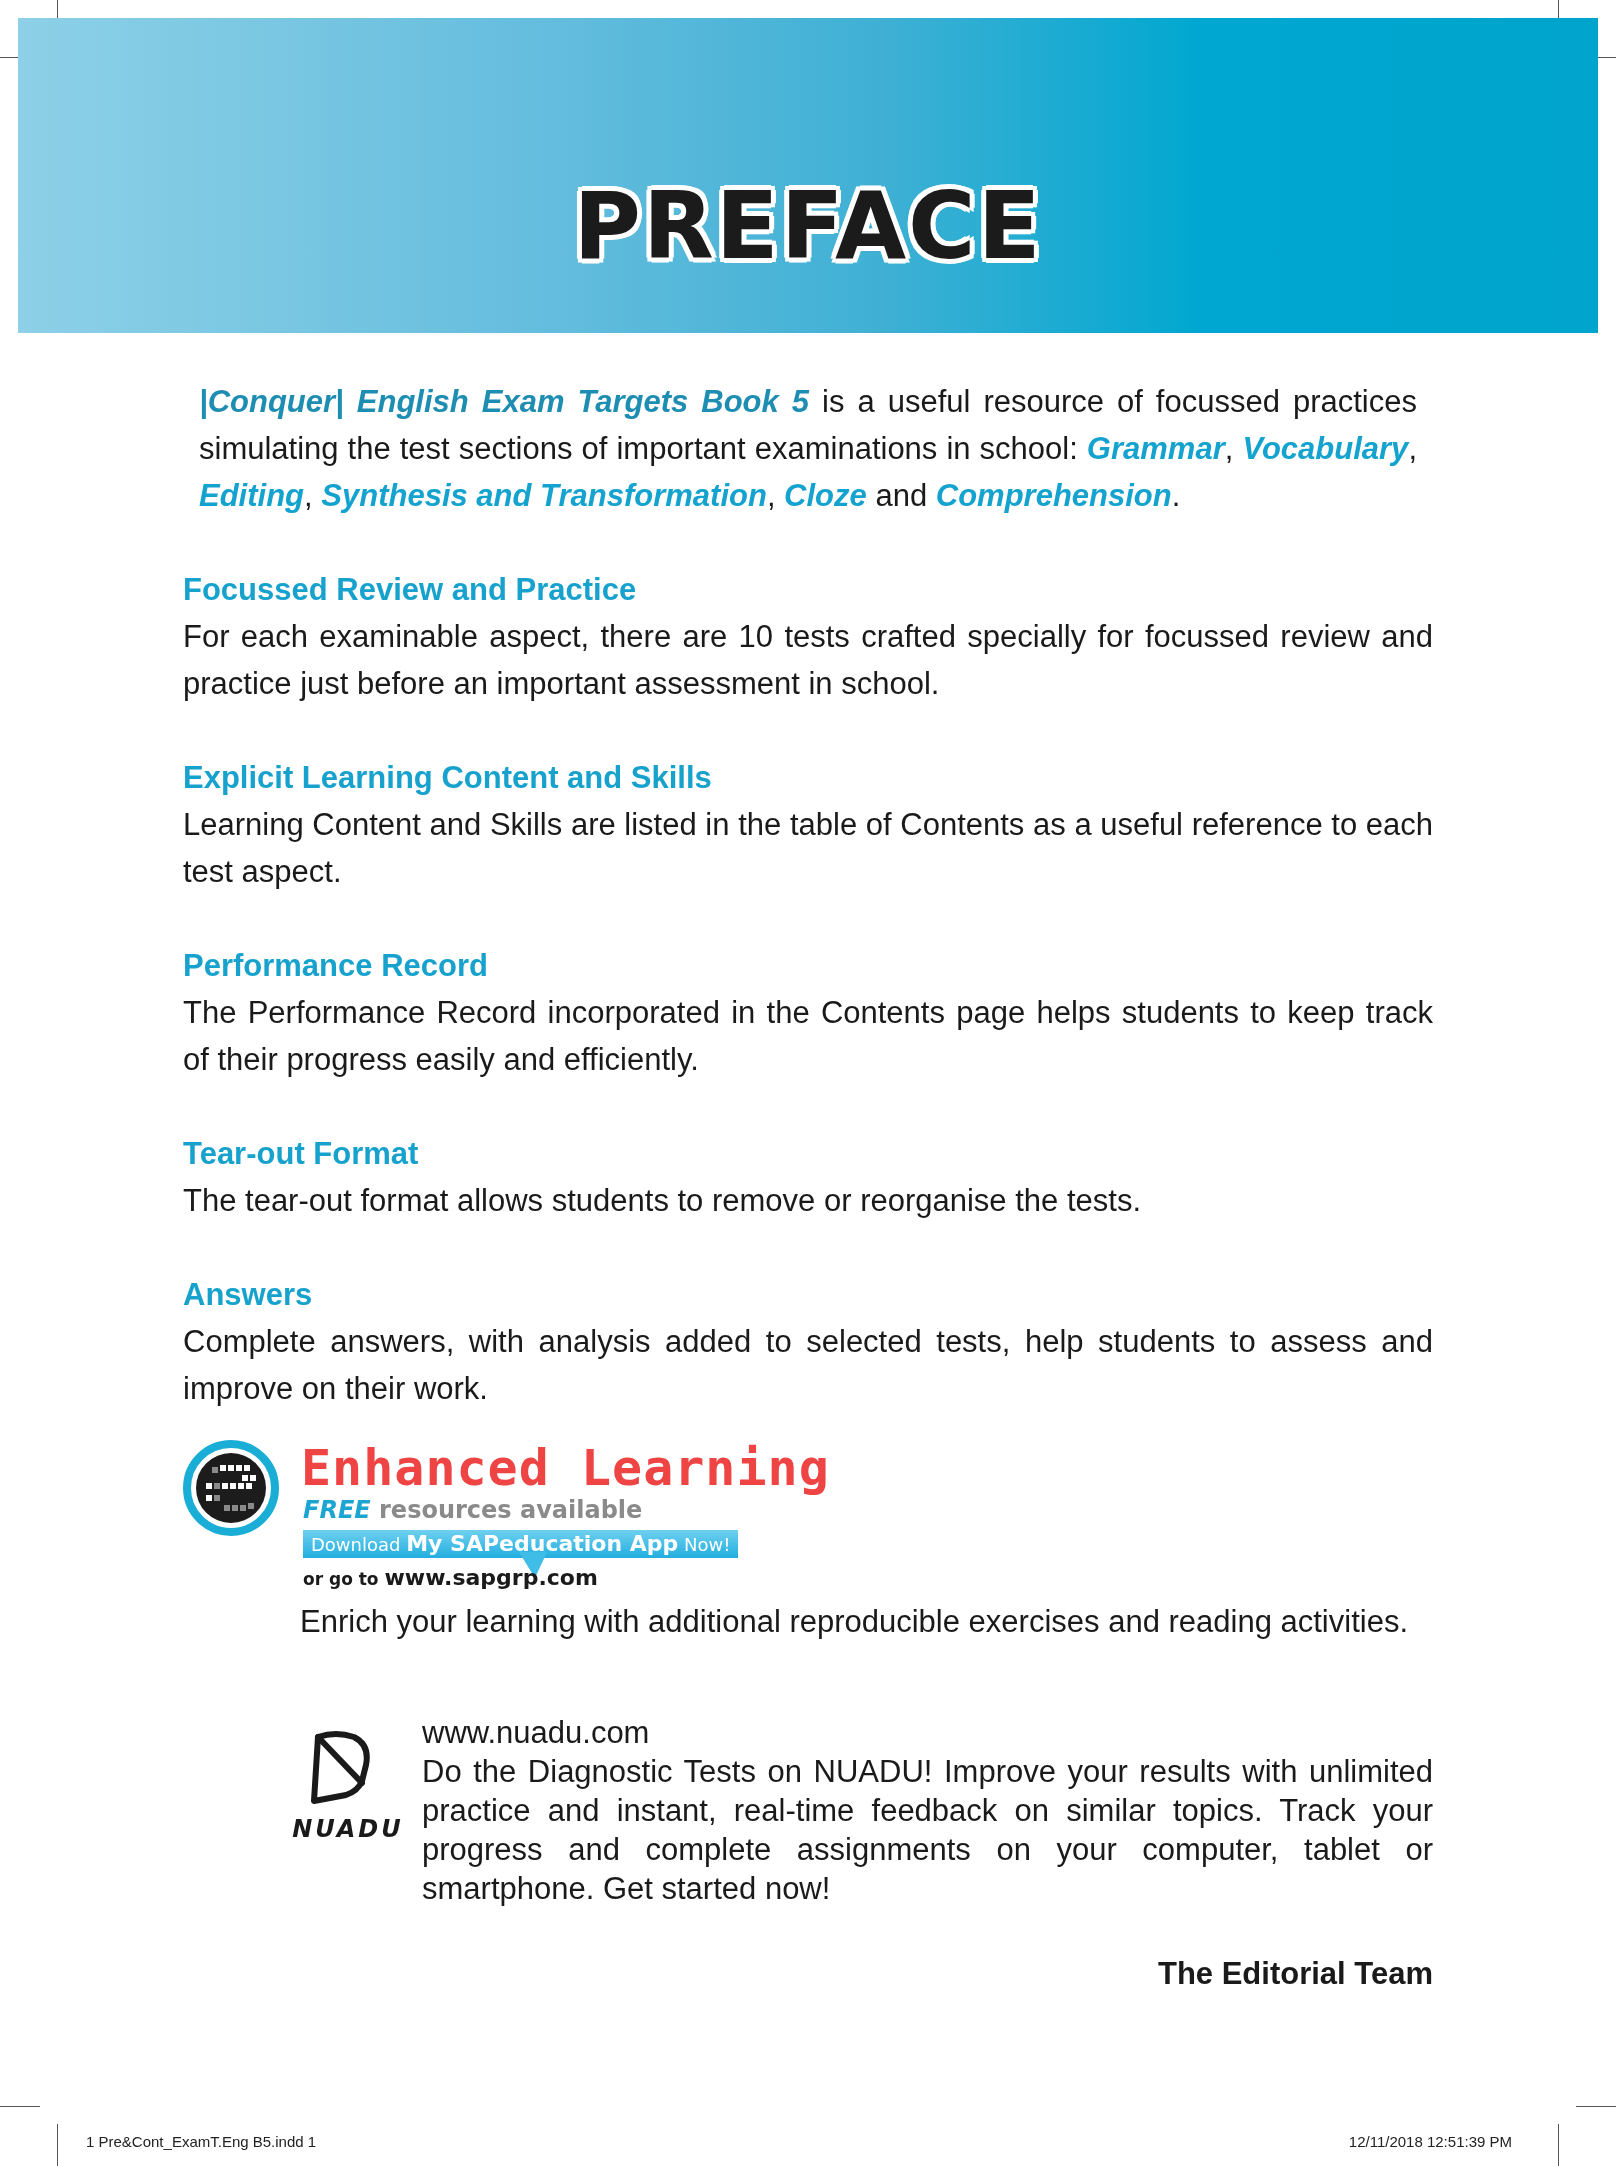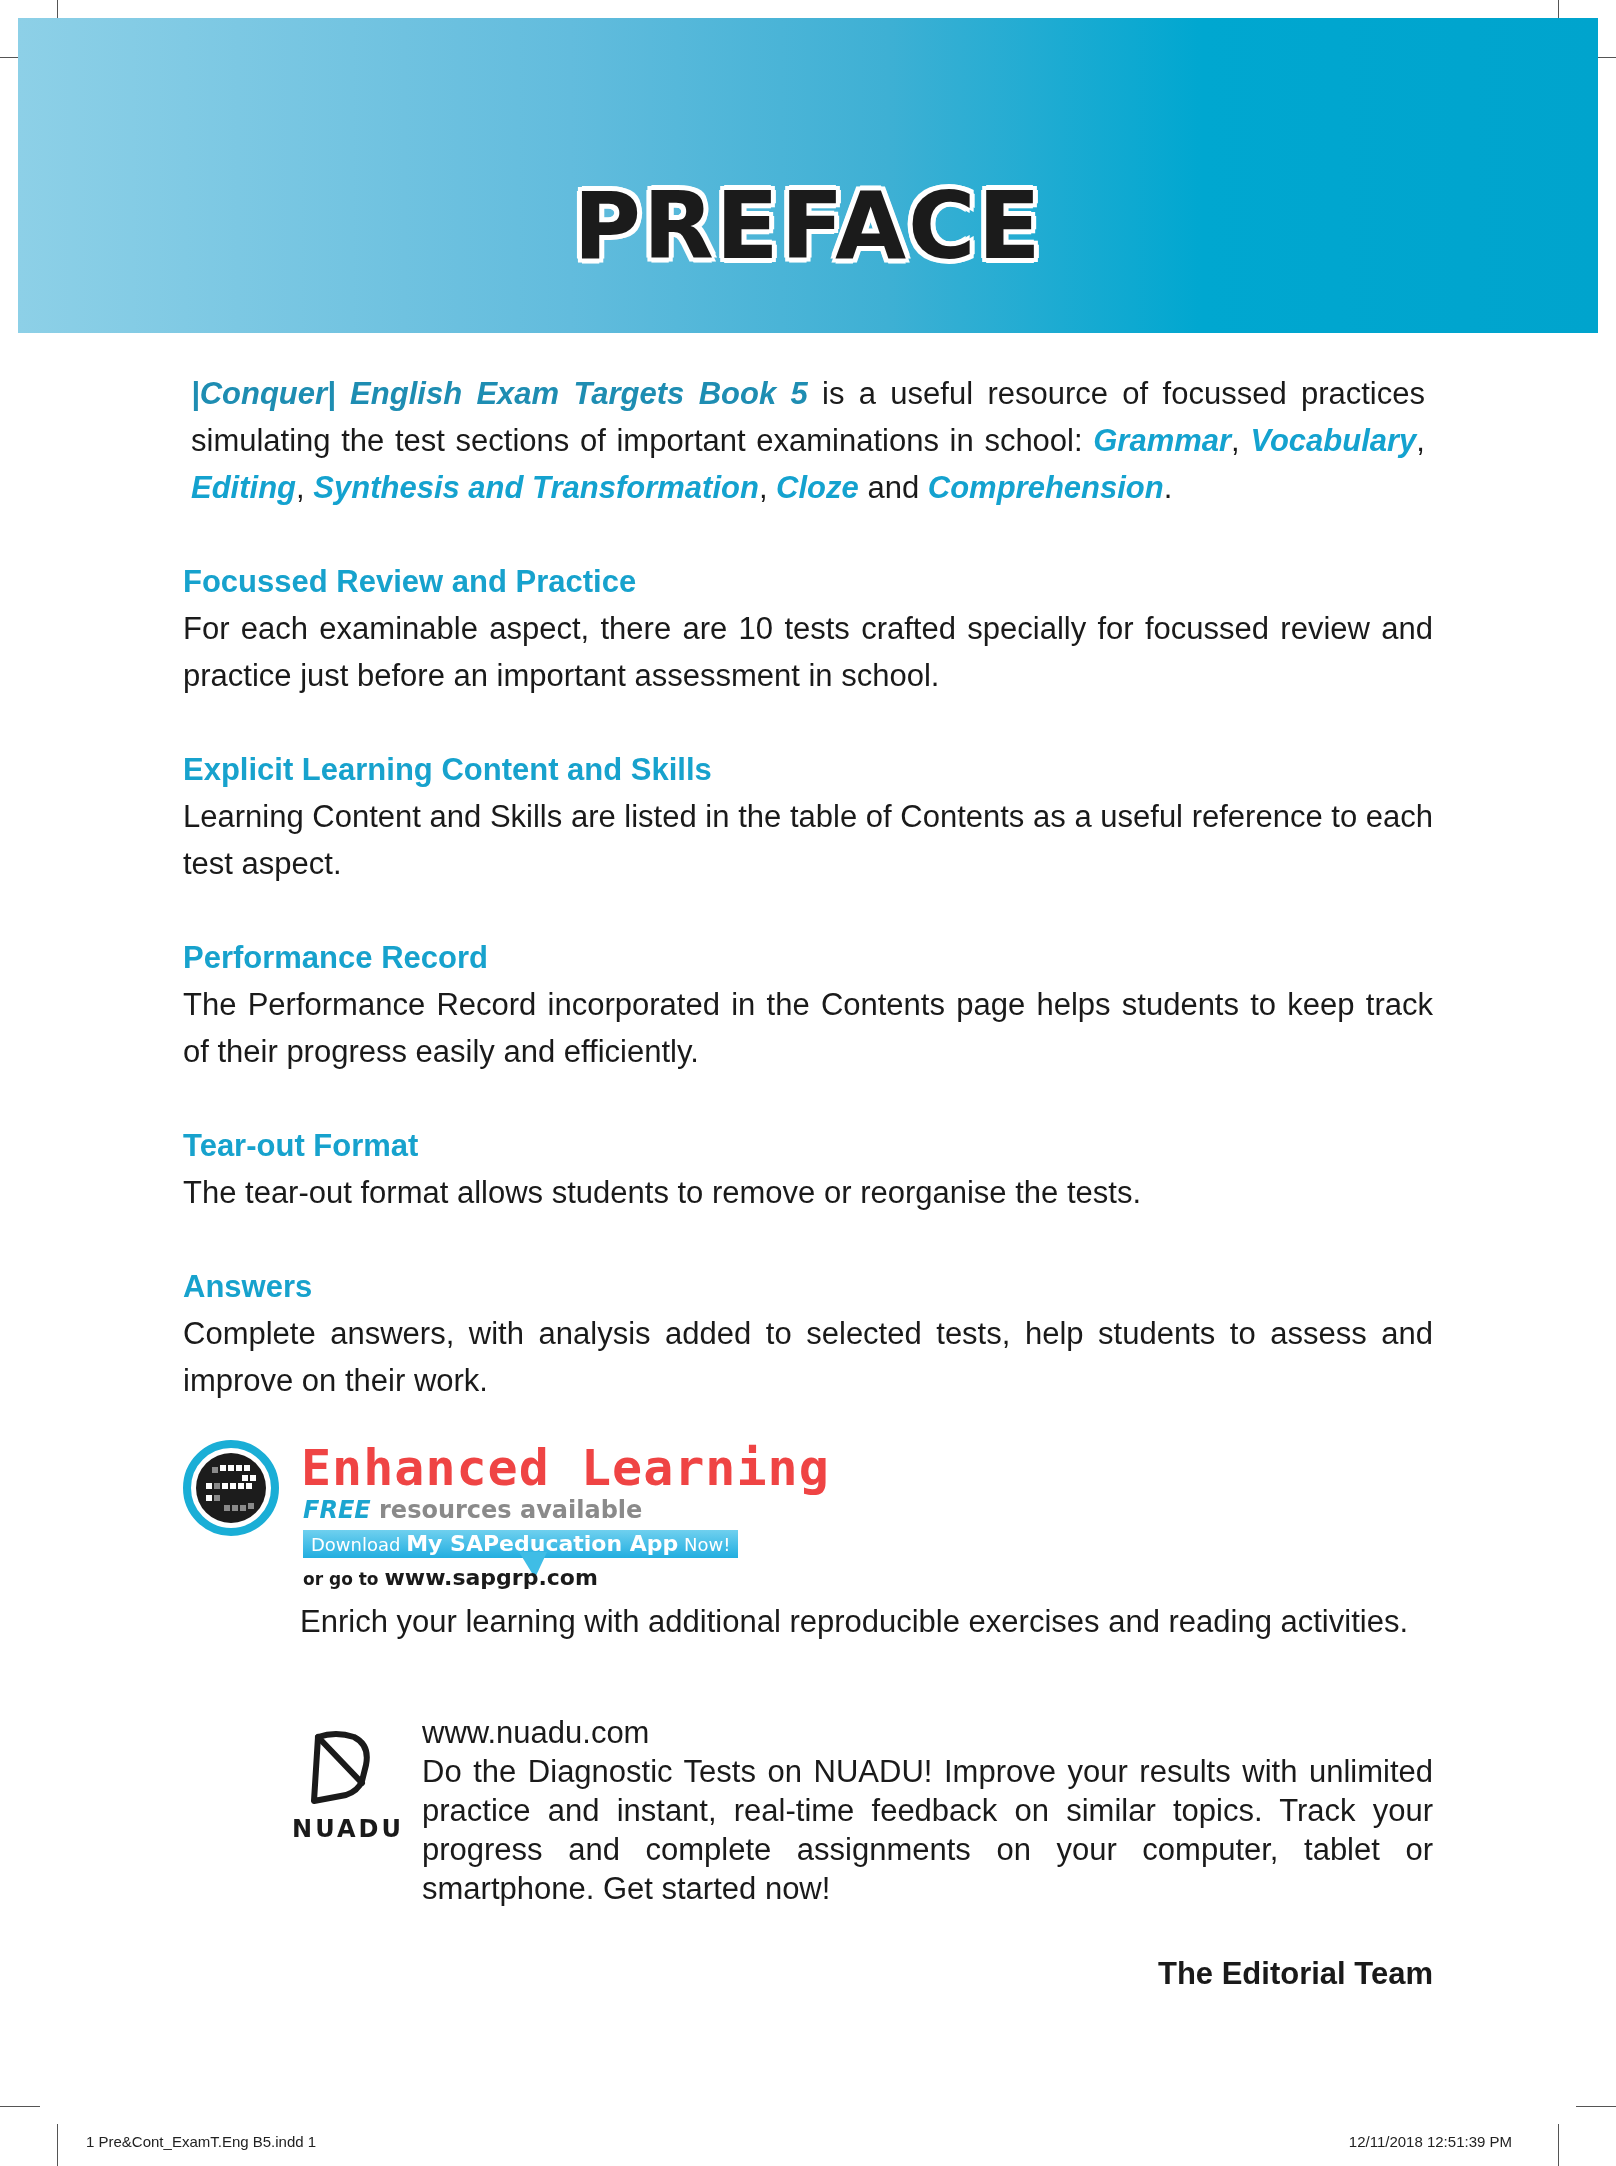--- a/index.html
+++ b/index.html
@@ -19,21 +19,21 @@
     font-size:92px; letter-spacing:2px; color:#1b1b1b;
     transform:scaleY(1.0);
     text-shadow:
       -4px -4px 0 #fff, 4px -4px 0 #fff, -4px 4px 0 #fff, 4px 4px 0 #fff,
       0 -5px 0 #fff, 0 5px 0 #fff, -5px 0 0 #fff, 5px 0 0 #fff;
   }
   .content {
     position:absolute; left:183px; width:1250px; top:362px;
     font-size:31px; line-height:47px;
   }
-  .intro { text-align:justify; text-align-last:left; margin:8px; }
+  .intro { text-align:justify; text-align-last:left; margin:16px; }
   .intro .book { color:#1e8db2; font-weight:bold; font-style:italic; }
   .intro .aspect { color:#14a2cf; font-weight:bold; font-style:italic; }
   .section { margin-top:47px; }
   .section h2 {
     margin:0; font-size:31px; line-height:47px; font-weight:bold; color:#17a2cd;
   }
   .section p { margin:0; text-align:justify; text-align-last:left; }
 
   .el-block { position:absolute; left:183px; top:1440px; width:700px; height:160px; }
   .el-logo {
@@ -71,21 +71,21 @@
 
   .enrich {
     position:absolute; left:300px; width:1133px; top:1598px;
     font-size:31px; line-height:47px; text-align:justify; text-align-last:left; margin:0;
   }
 
   .nuadu-block { position:absolute; left:288px; top:1713px; width:1145px; height:200px; }
   .nuadu-logo { position:absolute; left:18px; top:16px; width:70px; height:80px; }
   .nuadu-word {
     position:absolute; left:0; top:102px; width:120px; text-align:center;
-    font-family:"DejaVu Sans", sans-serif; font-weight:bold; font-size:24px; letter-spacing:3px;
+    font-family:"DejaVu Sans", sans-serif; font-weight:bold; font-size:24px; letter-spacing:3px;font-style:italic;
   }
   .nuadu-text { position:absolute; left:134px; top:0; width:1011px; font-size:31px; line-height:39px; }
   .nuadu-text .url { font-weight:normal; display:block; }
   .nuadu-text p { margin:0; text-align:justify; text-align-last:left; }
 
   .signoff {
     position:absolute; right:183px; top:1950px; font-size:31px; font-weight:bold; line-height:47px;
   }
   .slug {
     position:absolute; top:2131px; font-size:15px; line-height:22px; color:#222;

